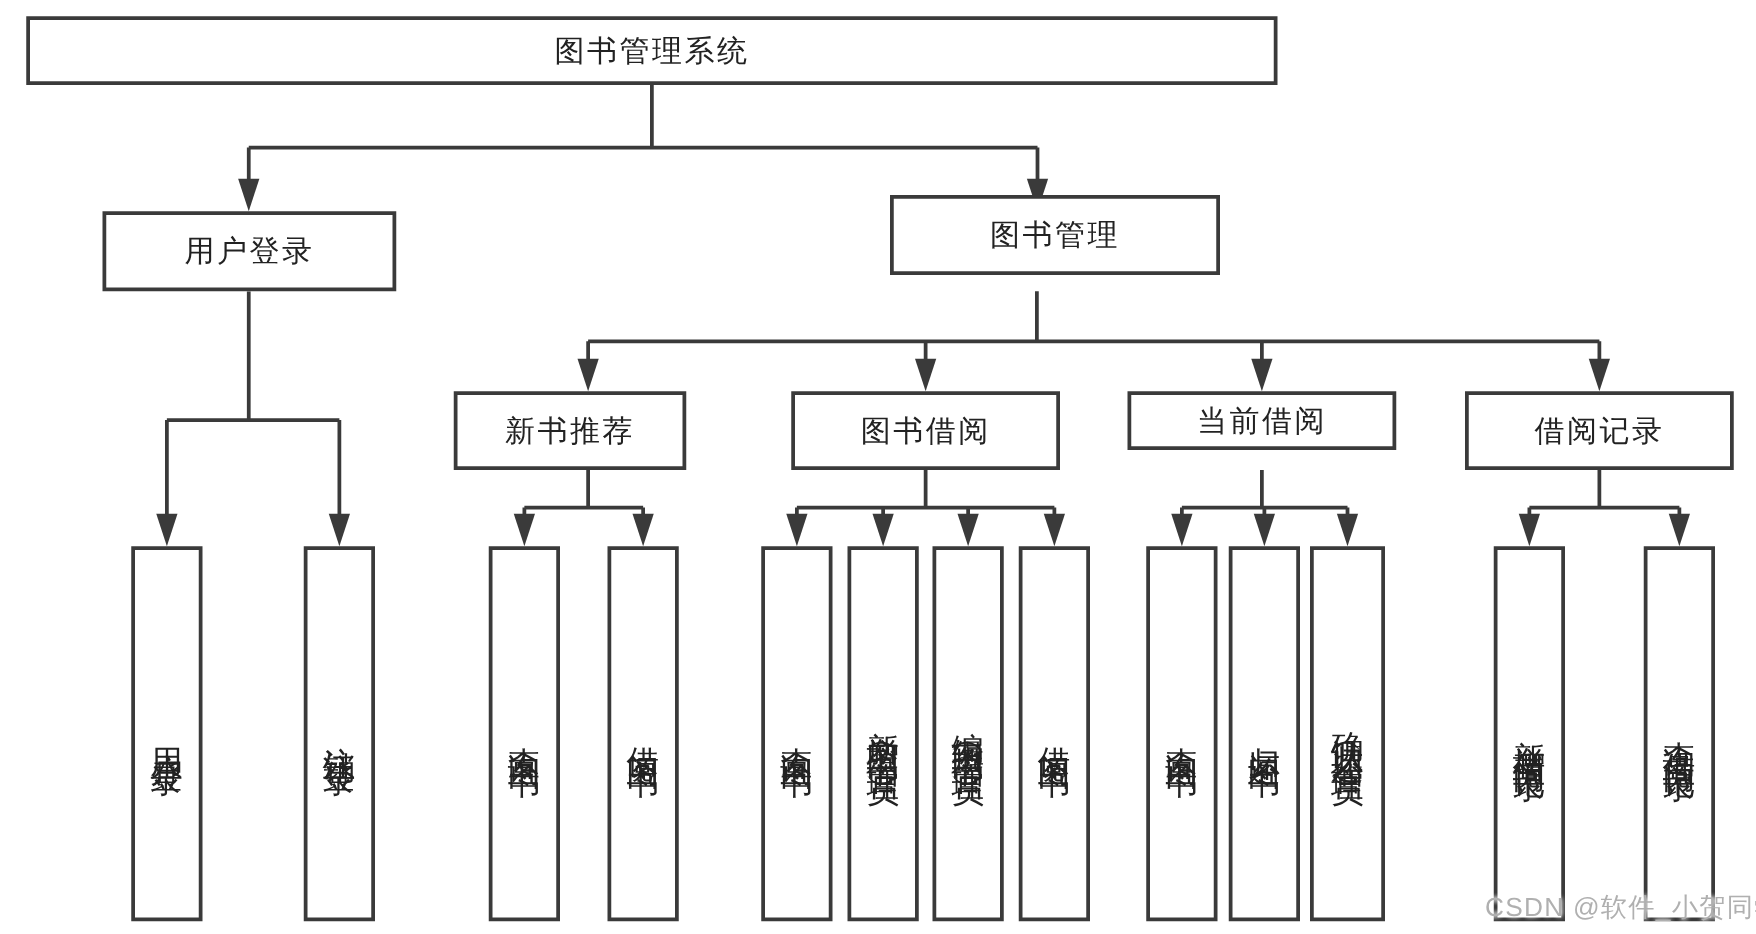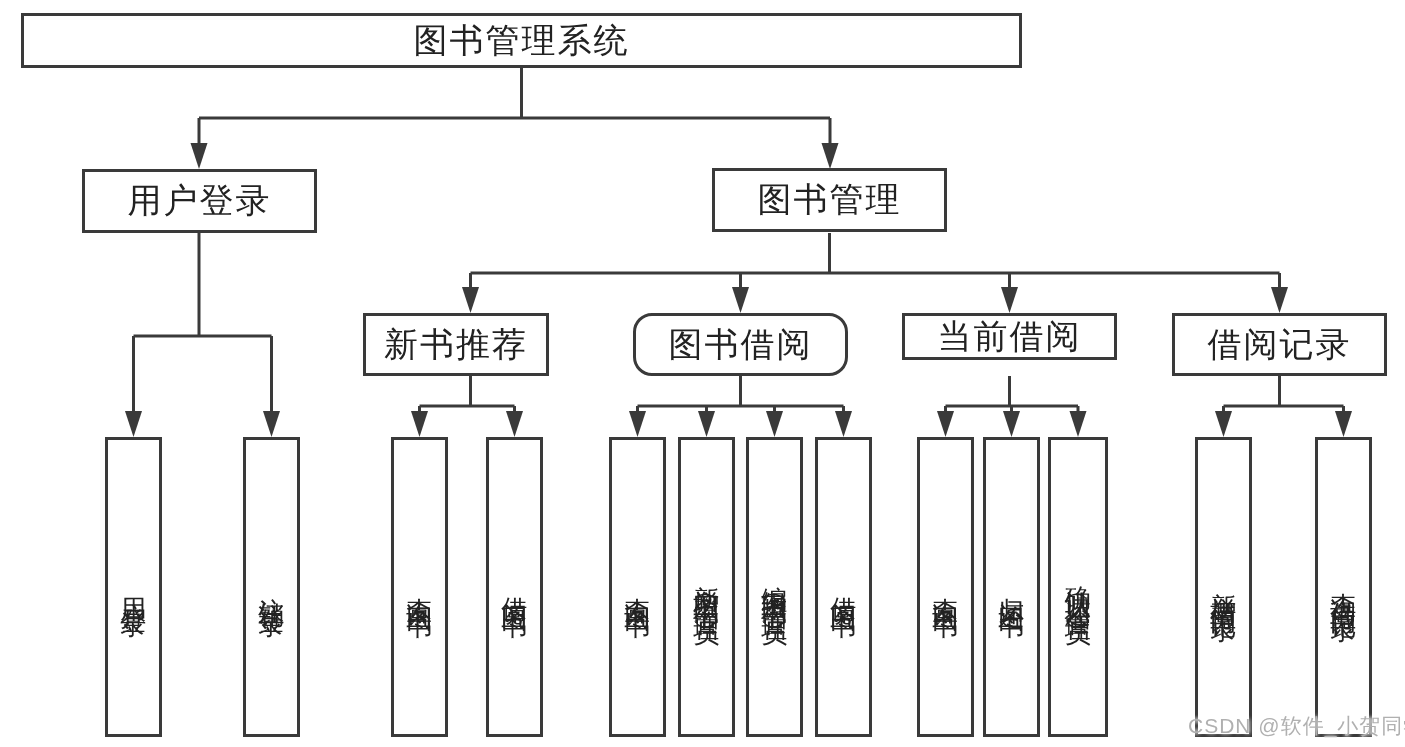--- a/index.html
+++ b/index.html
@@ -15,21 +15,21 @@
   .box{
     position:absolute;
     box-sizing:border-box;
     border:3px solid #3a3a3a;
     background:#ffffff;
     display:flex;
     align-items:center;
     justify-content:center;
   }
   .hlabel{
-    font-size:34px;
+    font-size:24px;
     letter-spacing:2px;
     color:#222222;
     white-space:nowrap;
   }
   .v{width:57px;height:300px;top:437px;}
   .vtext{
     writing-mode:vertical-rl;
     text-orientation:mixed;
     font-size:26px;
     letter-spacing:5px;
@@ -83,28 +83,28 @@
     </g>
   </svg>
 
   <div class="box" style="left:21px;top:13px;width:1001px;height:55px;">
     <span class="hlabel">图书管理系统</span>
   </div>
 
   <div class="box" style="left:82px;top:169px;width:235px;height:64px;">
     <span class="hlabel">用户登录</span>
   </div>
-  <div class="box" style="left:712px;top:168px;width:235px;height:64px;">
+  <div class="box" style="left:712px;top:156px;width:264px;height:64px;">
     <span class="hlabel">图书管理</span>
   </div>
 
   <div class="box" style="left:363px;top:313px;width:186px;height:63px;">
     <span class="hlabel">新书推荐</span>
   </div>
-  <div class="box" style="left:633px;top:313px;width:215px;height:63px;border-radius:19px;">
+  <div class="box" style="left:633px;top:313px;width:215px;height:63px;">
     <span class="hlabel">图书借阅</span>
   </div>
   <div class="box" style="left:902px;top:313px;width:215px;height:47px;">
     <span class="hlabel">当前借阅</span>
   </div>
   <div class="box" style="left:1172px;top:313px;width:215px;height:63px;">
     <span class="hlabel">借阅记录</span>
   </div>
 
   <div class="box v" style="left:105px;">

